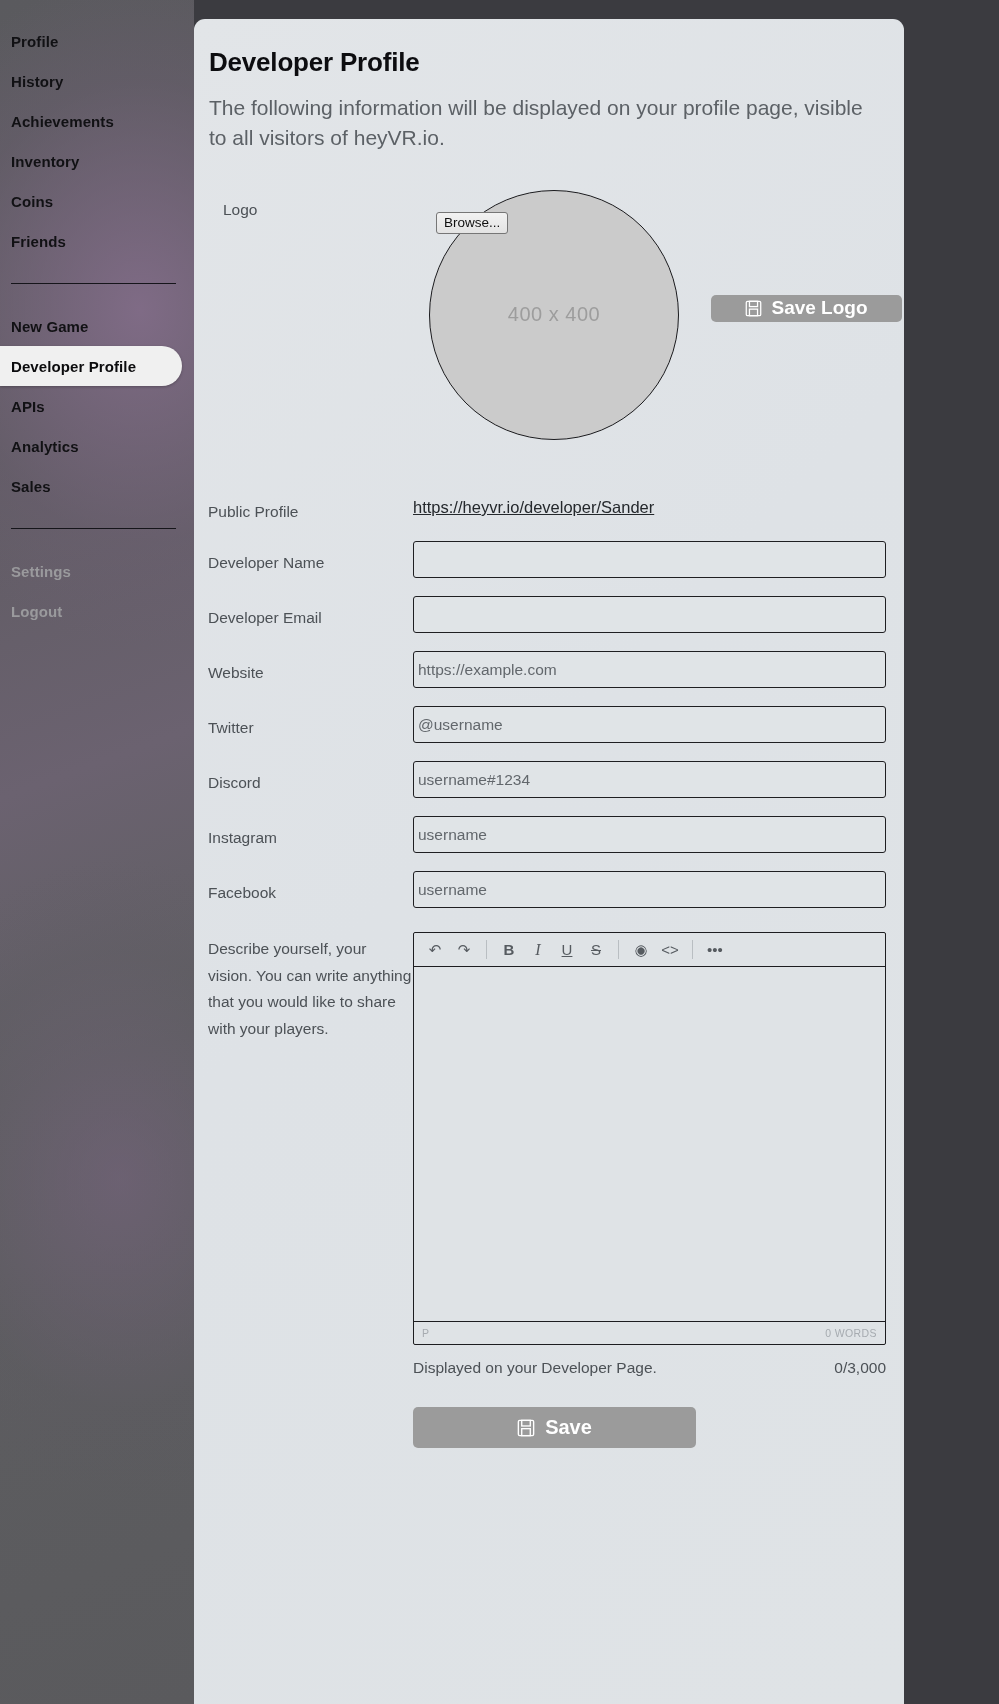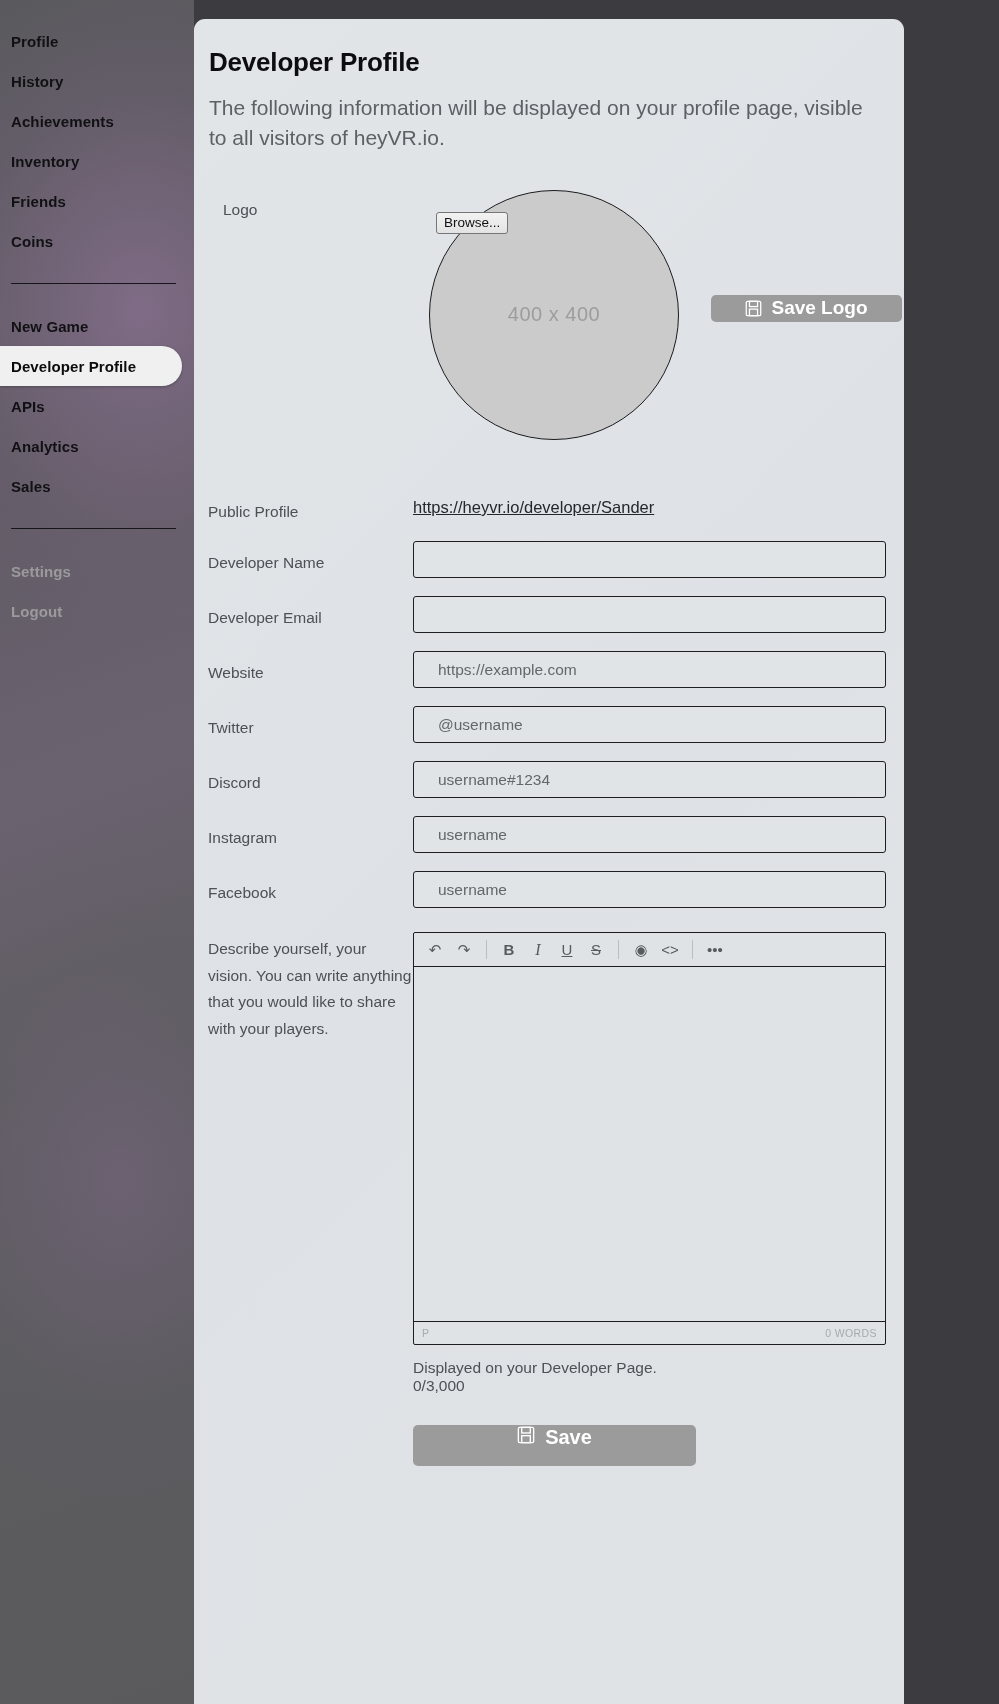--- a/index.html
+++ b/index.html
@@ -146,21 +146,21 @@
   
   .text-input {
     width: 473px;
     height: 37px;
     background: #e0e4e7;
     border: 1px solid #1f1f22;
     border-radius: 3px;
     font-size: 15.5px;
     font-family: "Liberation Sans", sans-serif;
     color: #23272b;
-    padding: 0 24px;
+    padding: 0 4px;
     outline: none;
   }
   .text-input::placeholder { color: #62676c; opacity: 1; }
 
   #public-profile-link {
     display: inline-block;
     font-size: 16.5px;
     color: #24282c;
     text-decoration: underline;
     padding-top: 8px;
@@ -231,36 +231,35 @@
     font-size: 10.5px;
     color: #a6abb0;
     letter-spacing: 0.4px;
   }
   #editor-help-row {
     display: flex; justify-content: space-between;
     width: 473px;
     margin: 14px 0 0 0;
     font-size: 15.5px;
     color: #4c5156;
-    flex-direction: column;
   }
   #save-row {
     display: flex;
     margin-top: 30px;
     padding-bottom: 50px;
   }
   #save-button {
     margin-left: 205px;
     width: 283px; height: 41px;
     background: #9b9b9b;
     border: none; border-radius: 5px;
     color: #ffffff;
     font-size: 20px; font-weight: bold;
     font-family: "Liberation Sans", sans-serif;
-    display: flex; justify-content: center;
+    display: flex; align-items: center; justify-content: center;
     gap: 10px;
     cursor: pointer;
   }
   .save-icon { display: inline-flex; }
 </style>
 </head>
 <body>
 
 <nav id="sidebar">
   <div class="nav-gap-top"></div>
@@ -272,24 +271,24 @@
     <li class="nav-item">
         <span>History</span>
       </li>
     <li class="nav-item">
         <span>Achievements</span>
       </li>
     <li class="nav-item">
         <span>Inventory</span>
       </li>
     <li class="nav-item">
+        <span>Coins</span>
+      </li>
+    <li class="nav-item">
         <span>Friends</span>
-      </li>
-    <li class="nav-item">
-        <span>Coins</span>
       </li>
   </ul>
 
   <div class="nav-sep"></div>
 
   <ul class="nav-list">
     <li class="nav-item">
         <span>New Game</span>
       </li>
     <li class="nav-item active">

